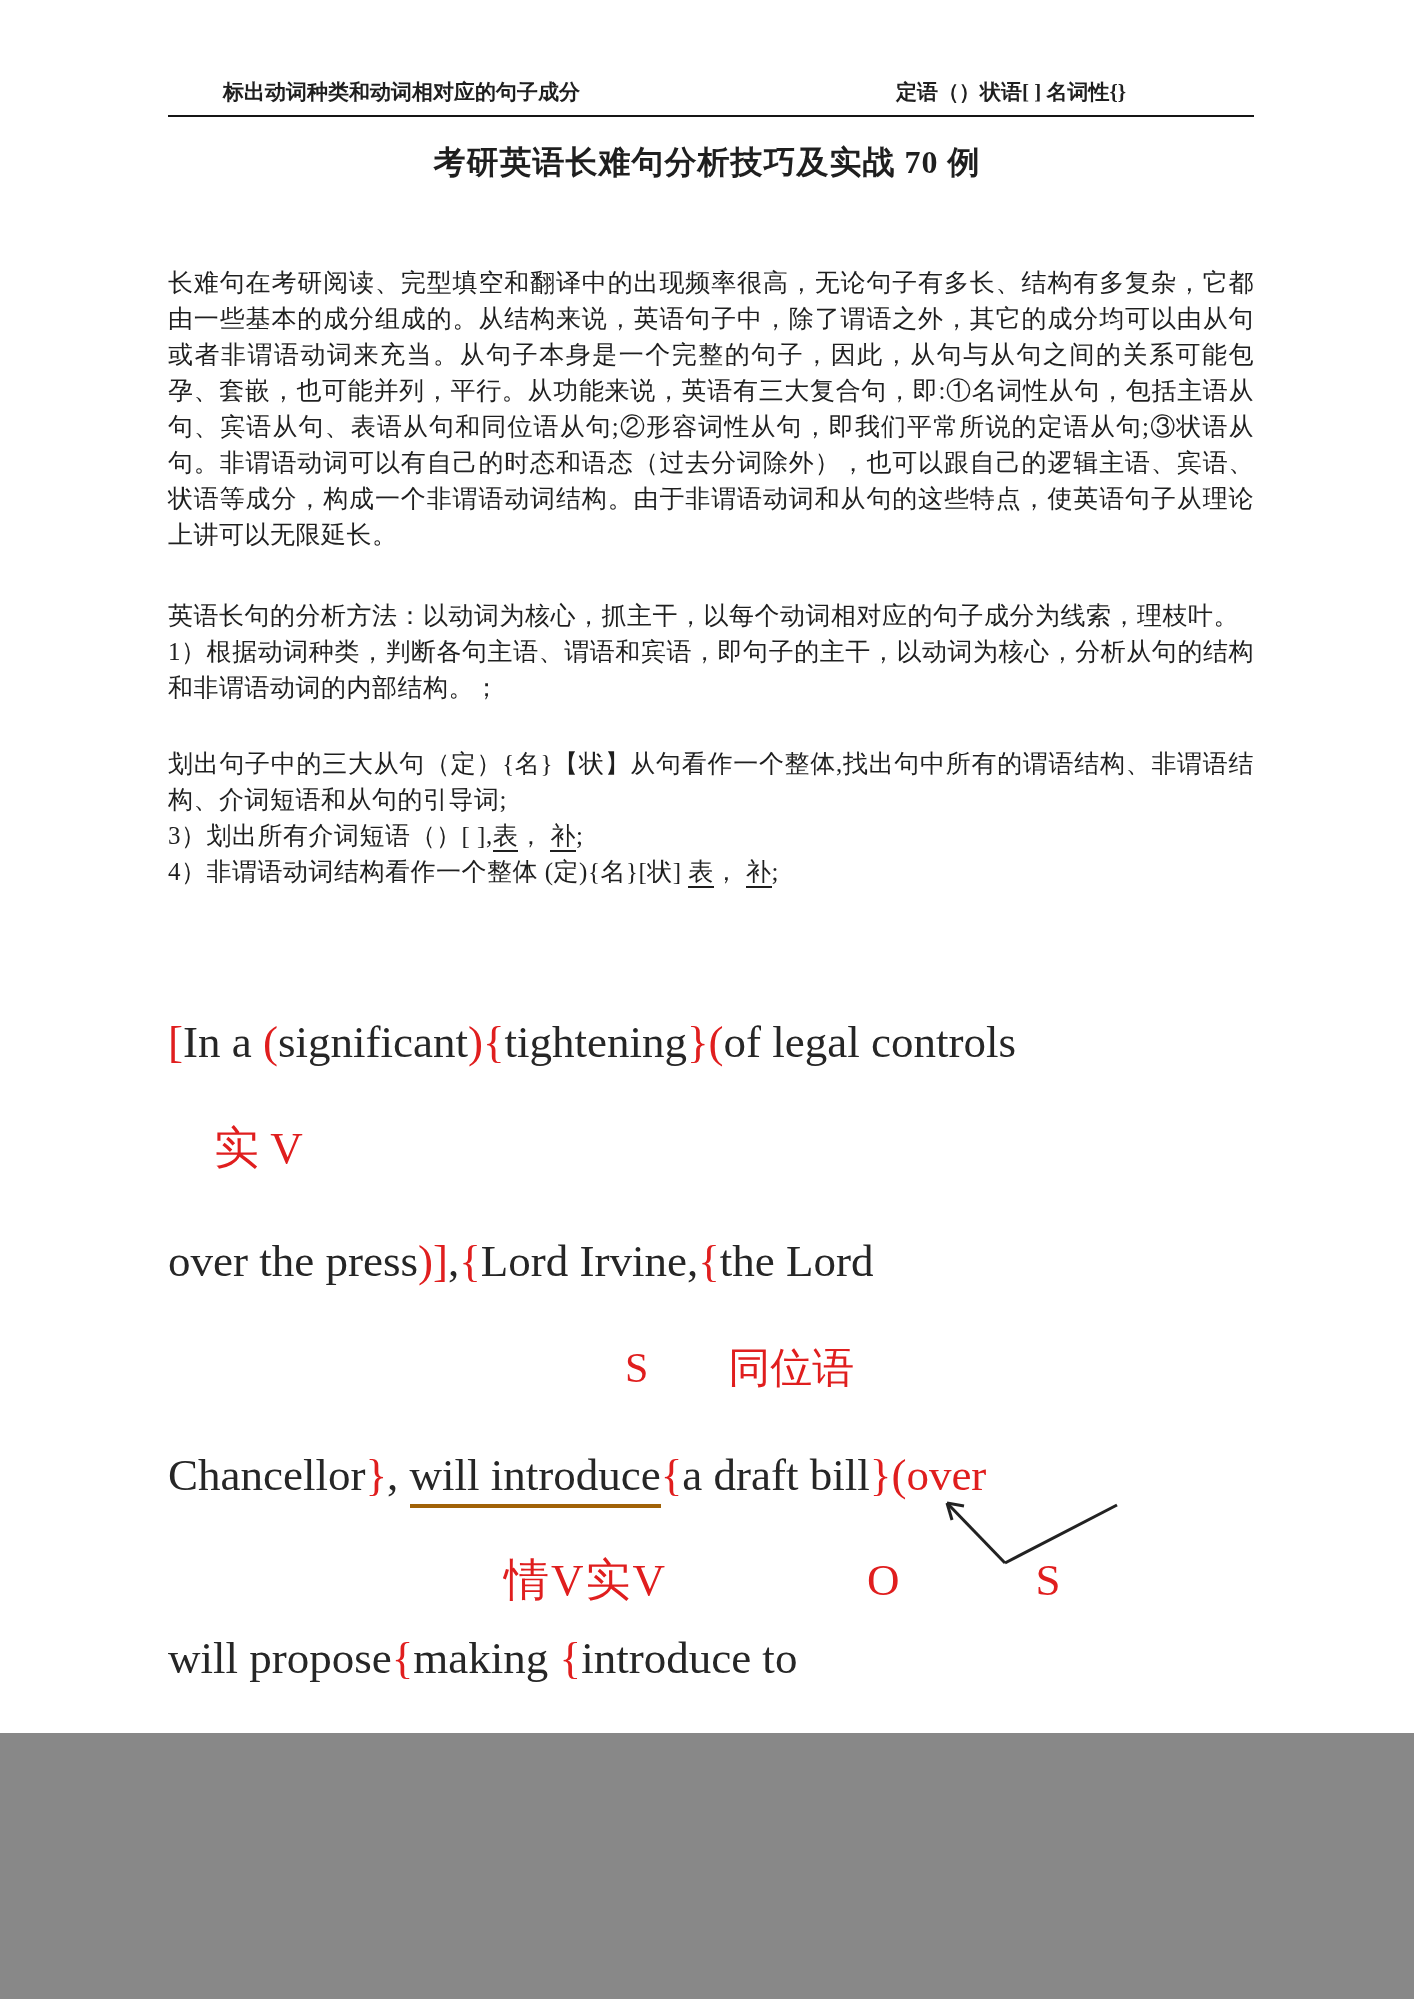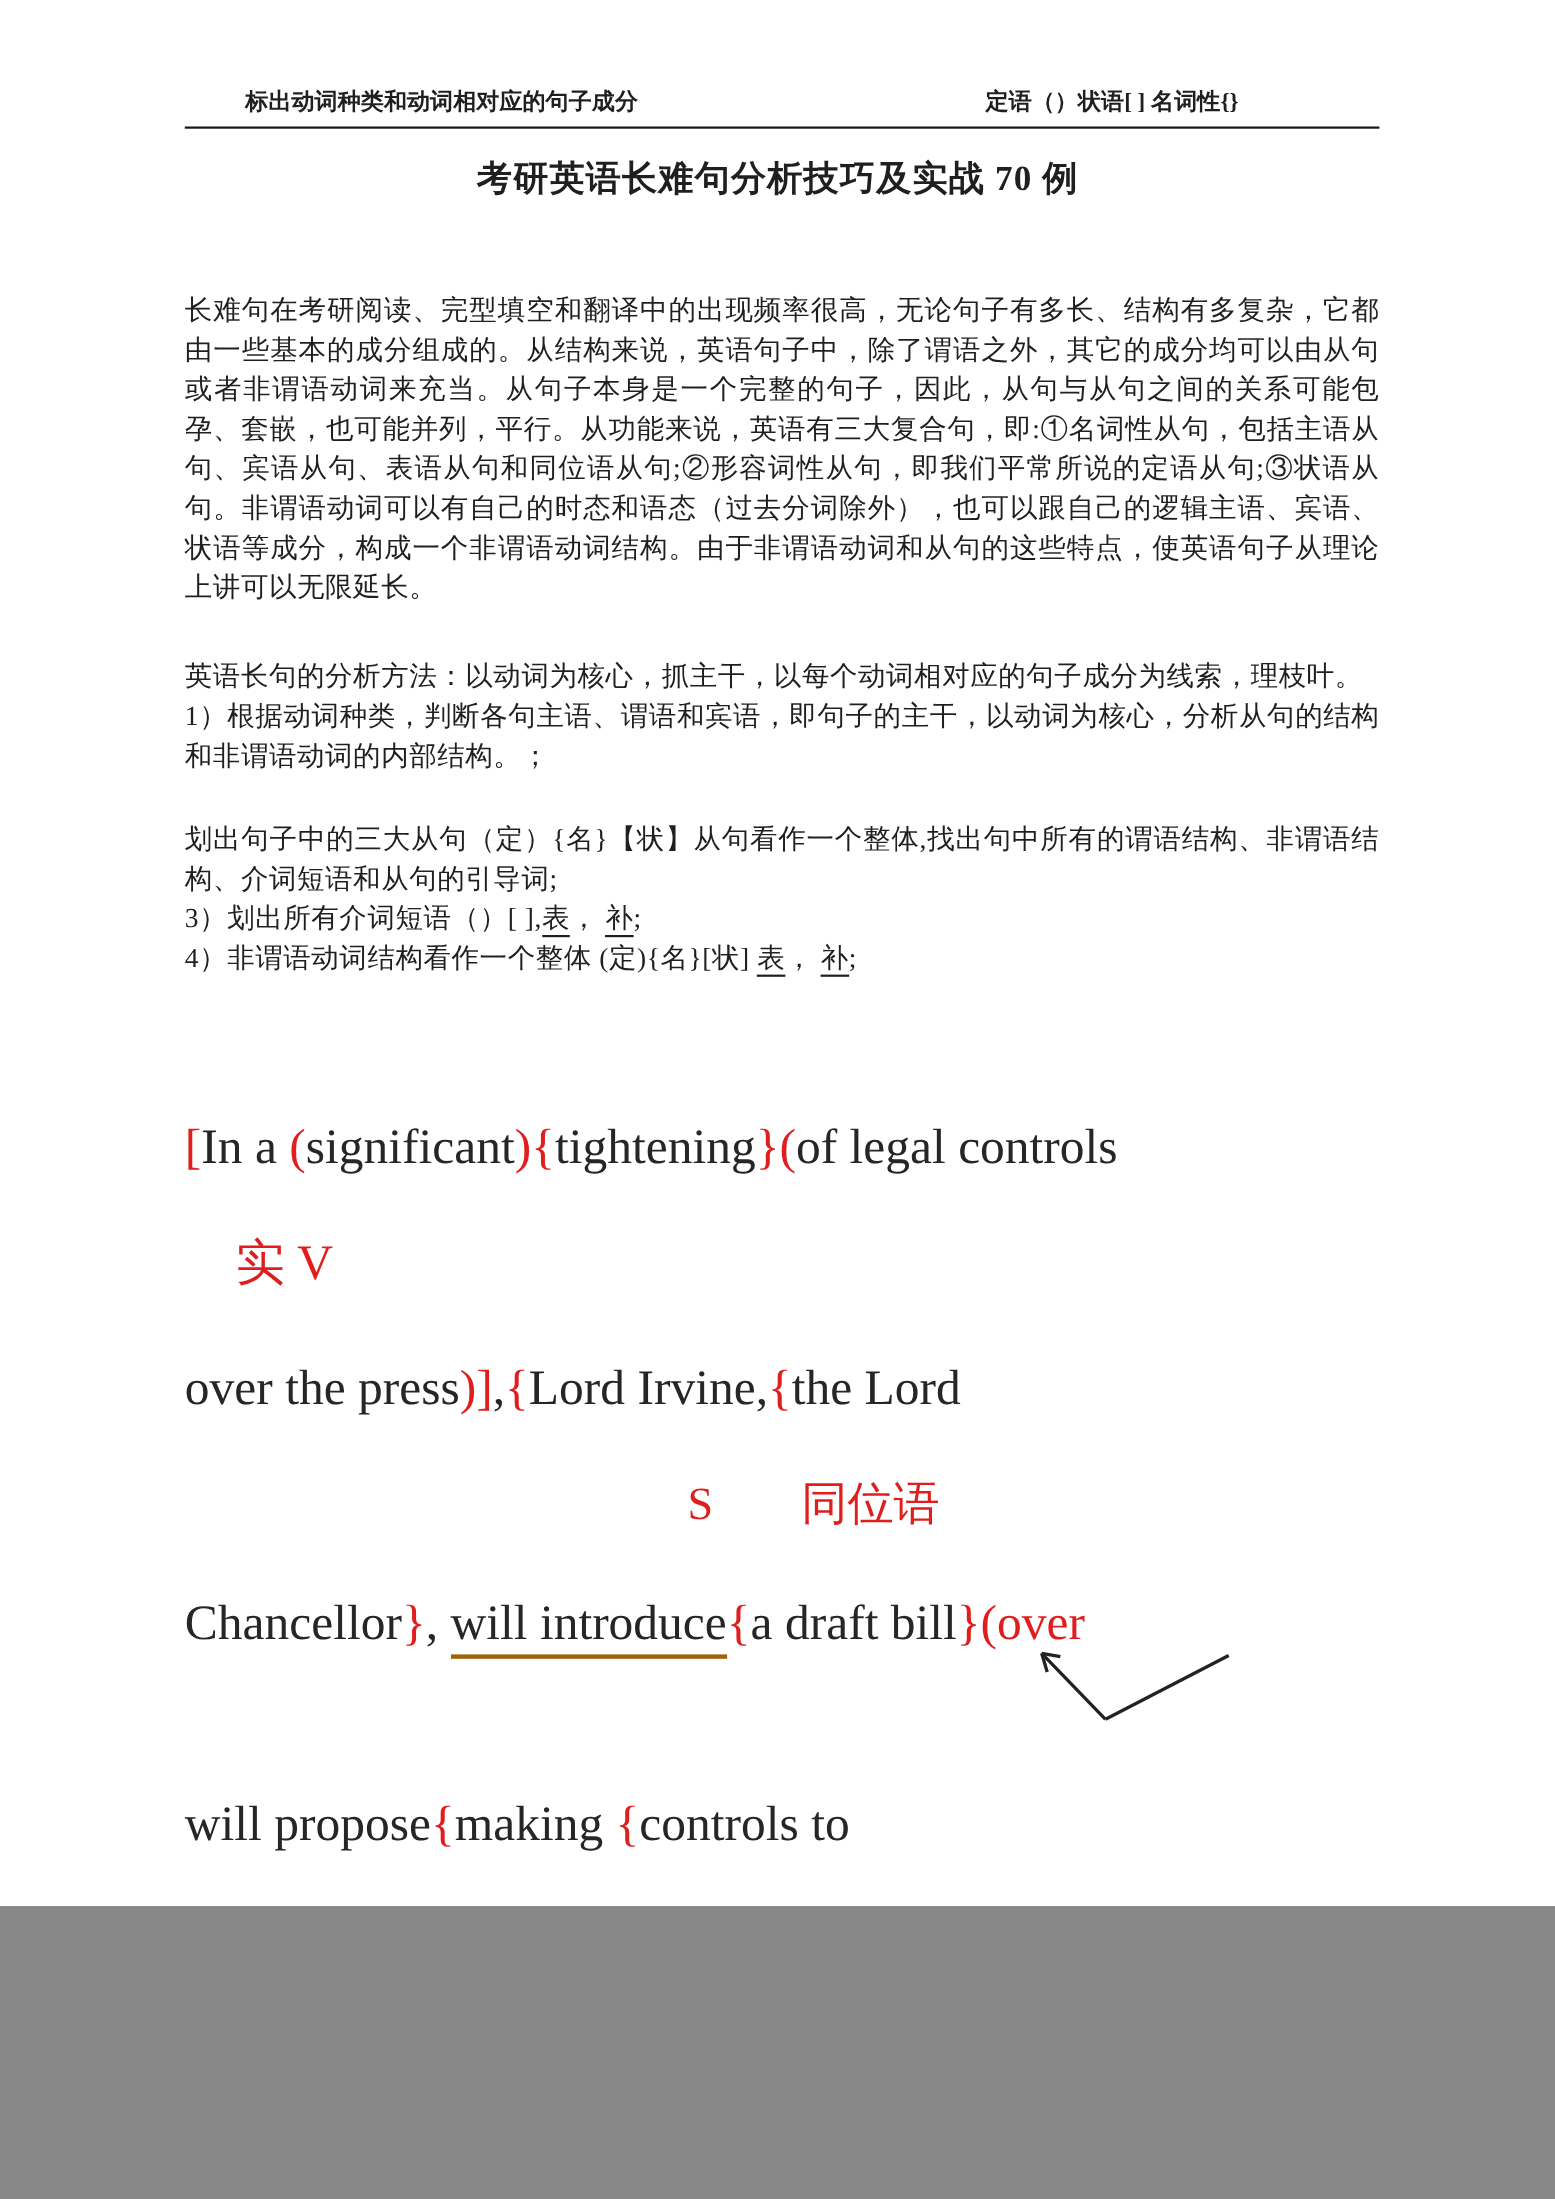--- a/index.html
+++ b/index.html
@@ -100,21 +100,22 @@
     <p class="body-text p-step2">划出句子中的三大从句（定）{名}【状】从句看作一个整体,找出句中所有的谓语结构、非谓语结构、介词短语和从句的引导词;</p>
     <p class="body-text p-step3"><span>3）划出所有介词短语（）[ ],</span><span class="seg-underline">表</span><span>，  </span><span class="seg-underline">补</span><span>;</span></p>
     <p class="body-text p-step4"><span>4）非谓语动词结构看作一个整体 (定){名}[状] </span><span class="seg-underline">表</span><span>，  </span><span class="seg-underline">补</span><span>;</span></p>
   </div>
 
   <div class="sent-line l-sent1"><span class="c-red">[</span><span>In a </span><span class="c-red">(</span><span>significant</span><span class="c-red">){</span><span>tightening</span><span class="c-red">}(</span><span>of legal controls</span></div>
   <div class="anno-line l-anno1"><span class="c-red">实 V</span></div>
   <div class="sent-line l-sent2"><span>over the press</span><span class="c-red">)]</span><span>,</span><span class="c-red">{</span><span>Lord Irvine,</span><span class="c-red">{</span><span>the Lord</span></div>
   <div class="anno-line l-anno2"><span class="c-red">S</span><span class="c-red">同位语</span></div>
   <div class="sent-line l-sent3"><span>Chancellor</span><span class="c-red">}</span><span>, </span><span class="seg-underline">will introduce</span><span class="c-red">{</span><span>a draft bill</span><span class="c-red">}</span><span class="c-red">(over</span></div>
-  <div class="sent-line l-sent4"><span>will propose</span><span class="c-red">{</span><span>making </span><span class="c-red">{</span><span>controls to</span></div>
+  <div class="anno-line l-anno3"><span class="c-red">情V实V</span><span class="c-red">O</span><span class="c-red">S</span></div>
+  <div class="sent-line l-sent4"><span>will propose</span><span class="c-red">{</span><span>making </span><span class="c-red">{</span><span>introduce to</span></div>
   <div class="anno-line l-anno4"><span class="c-red">情 V 实 V</span><span class="c-red">O</span></div>
 
   <svg class="v-arrow" width="192" height="80" viewBox="0 0 192 80">
     <line x1="14" y1="10" x2="72" y2="70" stroke="#222" stroke-width="3"></line>
     <line x1="72" y1="70" x2="184" y2="12" stroke="#222" stroke-width="3"></line>
     <line x1="14" y1="10" x2="31" y2="13" stroke="#222" stroke-width="3"></line>
     <line x1="14" y1="10" x2="19" y2="27" stroke="#222" stroke-width="3"></line>
   </svg>
 
   <footer class="doc-footer">

